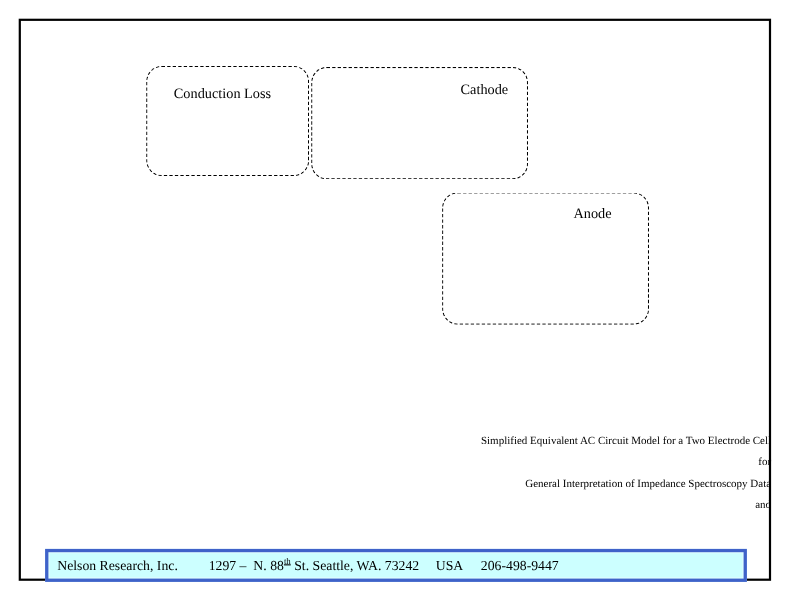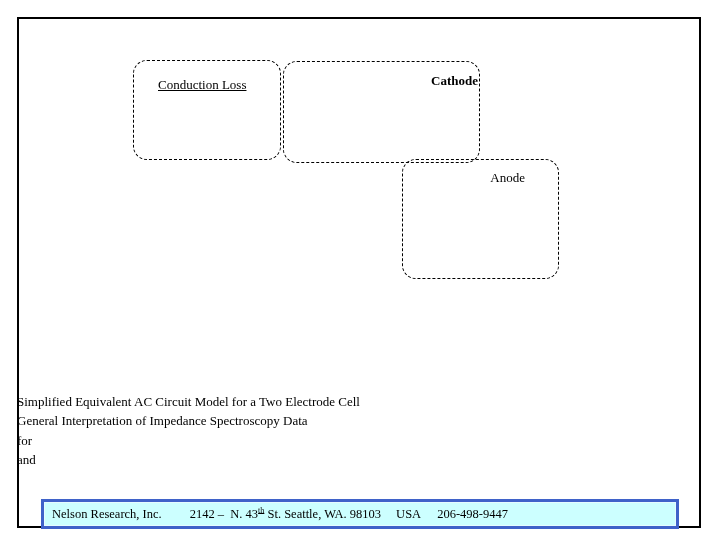--- a/index.html
+++ b/index.html
@@ -39,51 +39,49 @@
     height: 100px;
   }
   .box-cathode {
     left: 283px;
     top: 61px;
     width: 197px;
     height: 102px;
   }
   .box-anode {
     left: 402px;
-    top: 159px;
-    width: 157px;
+    top: 175px;
+    width: 188px;
     height: 120px;
   }
   .box-label {
     position: absolute;
     font-size: 13px;
     line-height: 14px;
     white-space: nowrap;
   }
   .label-conduction {
     left: 24px;
     top: 17px;
-    text-decoration: underline;
   }
   .label-cathode {
-    right: 1px;
+    right: 17px;
     top: 12px;
-    font-weight: bold;
   }
   .label-anode {
     right: 33px;
     top: 11px;
   }
   .title-block {
     position: absolute;
     left: 17px;
     top: 392px;
     width: 684px;
-    text-align: left;
-    font-size: 13px;
+    text-align: right;
+    font-size: 10px;
     line-height: 19.3px;
     color: #000000;
   }
   .footer-bar {
     position: absolute;
     left: 41px;
     top: 499px;
     width: 638px;
     height: 30px;
     box-sizing: border-box;
@@ -122,23 +120,23 @@
 <div class="dashed-box box-cathode">
   <span class="box-label label-cathode">Cathode</span>
 </div>
 
 <div class="dashed-box box-anode">
   <span class="box-label label-anode">Anode</span>
 </div>
 
 <div class="title-block">
   <div>Simplified Equivalent AC Circuit Model for a Two Electrode Cell</div>
+  <div>for</div>
   <div>General Interpretation of Impedance Spectroscopy Data</div>
-  <div>for</div>
   <div>and</div>
 </div>
 
 <div class="footer-bar" style="background: rgb(204, 255, 255); border-color: rgb(63, 98, 201);">
   <span class="seg seg-company">Nelson Research, Inc.</span>
-  <span class="seg seg-address"><span>2142 –  N. 43</span><sup class="ordinal">th</sup><span> St. Seattle, WA. 98103</span></span>
+  <span class="seg seg-address"><span>1297 –  N. 88</span><sup class="ordinal">th</sup><span> St. Seattle, WA. 73242</span></span>
   <span class="seg seg-country">USA</span>
   <span class="seg seg-phone">206-498-9447</span>
 </div>
 
 </body></html>

